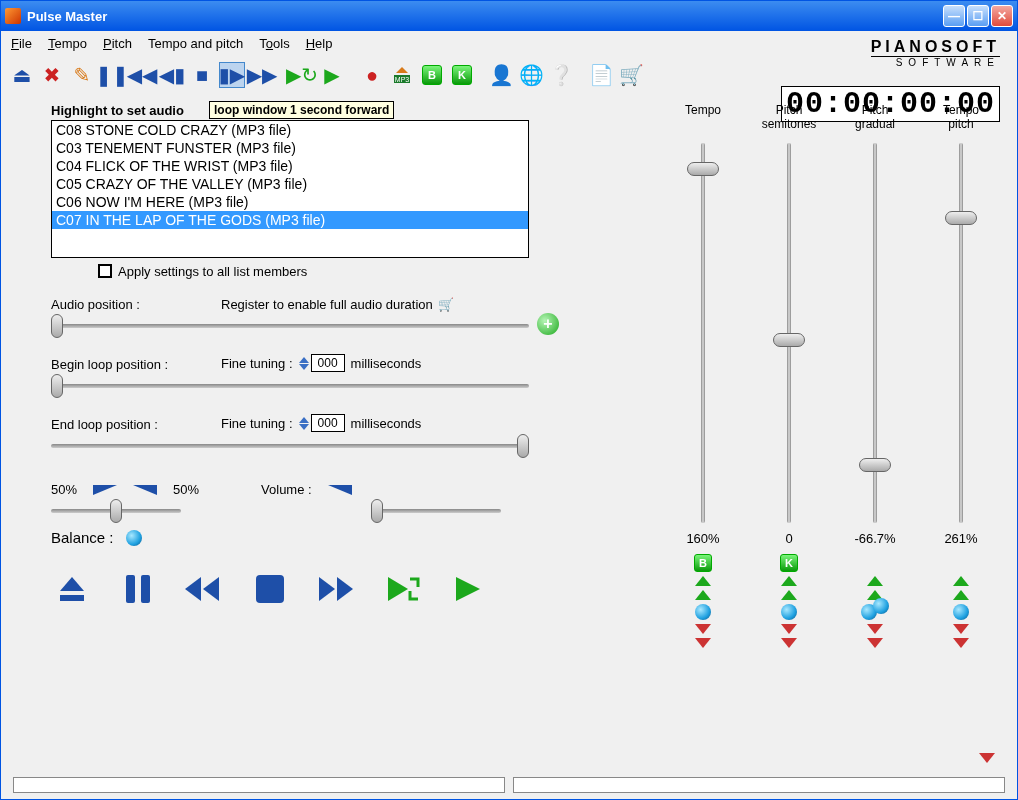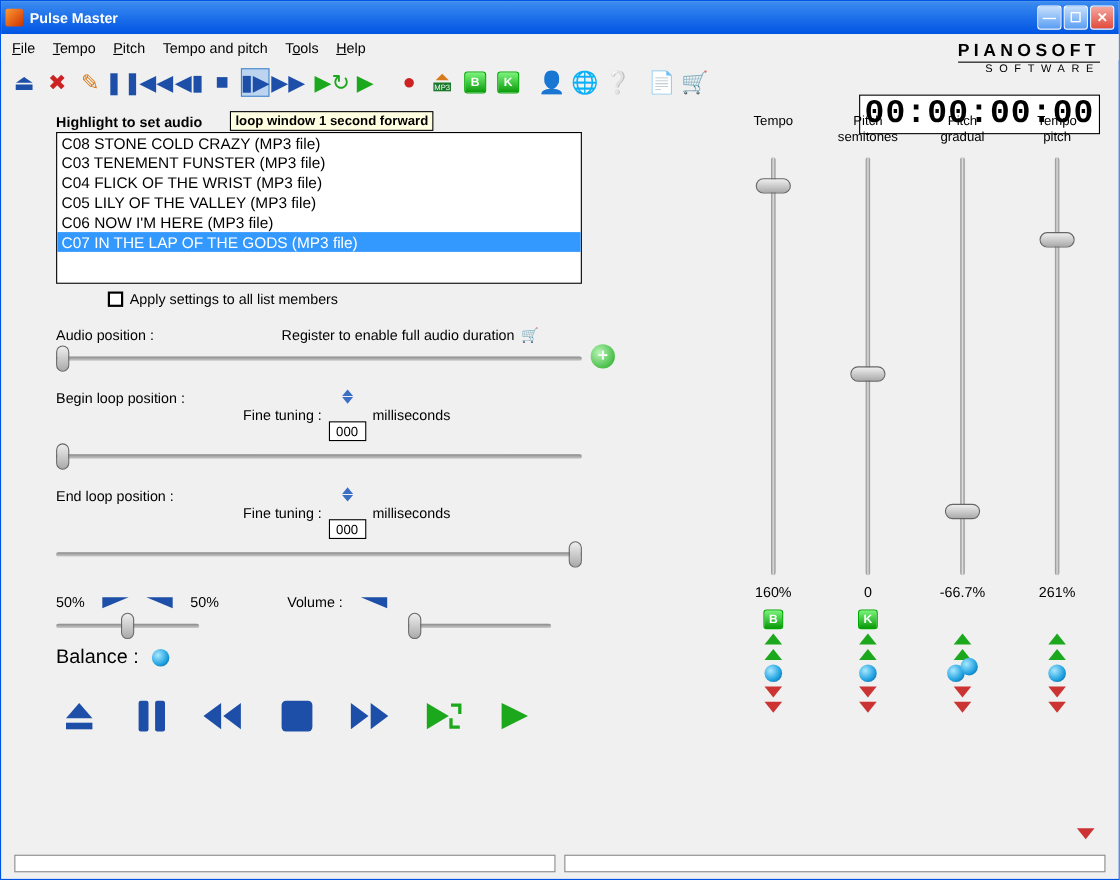--- a/index.html
+++ b/index.html
@@ -29,33 +29,33 @@
 .content { flex: 1; display: flex; padding: 8px 16px 4px 50px; position: relative; }
 .left { width: 520px; }
 .right { flex: 1; padding-left: 100px; }
 
 .listbox-label { font-size: 13px; margin-bottom: 2px; position: relative; font-weight: bold; }
 .tooltip { position: absolute; left: 158px; top: -2px; background: #ffffe1; border: 1px solid #000; padding: 1px 4px; font-size: 12px; z-index: 10; }
 .listbox { width: 478px; height: 138px; border: 1px solid #000; background: #fff; font-size: 14px; overflow: hidden; }
 .listbox .item { padding: 1px 4px; cursor: pointer; white-space: nowrap; }
 .listbox .item.selected { background: #3399ff; color: #fff; }
 
-.checkbox-row { margin-top: 6px; font-size: 13px; display: flex; align-items: flex-end; gap: 6px; padding-left: 47px; }
+.checkbox-row { margin-top: 6px; font-size: 13px; display: flex; align-items: flex-start; gap: 6px; padding-left: 47px; }
 .checkbox { width: 14px; height: 14px; border: 2px solid #000; background: #fff; }
 
-.ctrl-row { margin-top: 18px; font-size: 13px; display: flex; align-items: flex-start; }
+.ctrl-row { margin-top: 18px; font-size: 13px; display: flex; align-items: flex-end; }
 .ctrl-row .label { width: 170px; }
-.ctrl-row .note { color: #000; display: flex; align-items: center; gap: 6px; margin-left: 35px; }
+.ctrl-row .note { color: #000; display: flex; align-items: center; gap: 6px; }
 
 .hslider { position: relative; height: 20px; width: 478px; margin-top: 4px; }
 .track { position: absolute; left: 0; right: 0; top: 8px; height: 4px; background: linear-gradient(to bottom,#888,#ccc); border-radius: 2px; }
 .thumb { position: absolute; top: -2px; width: 12px; height: 24px; background: linear-gradient(to bottom,#eee,#aaa); border: 1px solid #666; border-radius: 6px; cursor: pointer; }
 
 .fine-tune { display: flex; align-items: center; gap: 6px; }
-.spinbox { display: flex; align-items: center; gap: 16px; flex-direction: column; }
+.spinbox { display: flex; align-items: center; gap: 2px; }
 .spin-arrow { display:flex; flex-direction:column; gap:1px; }
 .arrow-up,.arrow-down{ width:0;height:0;border-left:5px solid transparent;border-right:5px solid transparent;cursor:pointer;}
 .arrow-up{border-bottom:6px solid #3a6fc4;}
 .arrow-down{border-top:6px solid #3a6fc4;}
 .numbox { width: 34px; height: 18px; border: 1px solid #000; background:#fff; text-align: center; font-size: 12px; line-height:17px; }
 
 .balance-row { margin-top: 26px; display: flex; align-items: center; gap: 16px; font-size: 13px; }
 .balance-slider { width: 130px; position: relative; height:20px; }
 .vol-slider { width: 130px; position: relative; height:20px; }
 .wedge-left,.wedge-right { width:0;height:0;}
@@ -160,21 +160,21 @@
   <div class="content">
     <div class="left">
       <div class="listbox-label">
         <span>Highlight to set audio</span>
         <div class="tooltip">loop window 1 second forward</div>
       </div>
       <div class="listbox" id="listbox">
           <div class="item">C08 STONE COLD CRAZY (MP3 file)</div>
           <div class="item">C03 TENEMENT FUNSTER (MP3 file)</div>
           <div class="item">C04 FLICK OF THE  WRIST (MP3 file)</div>
-          <div class="item">C05 LILY OF THE VALLEY (MP3 file)</div>
+          <div class="item">C05 CRAZY OF THE VALLEY (MP3 file)</div>
           <div class="item">C06 NOW I'M HERE (MP3 file)</div>
           <div class="item selected">C07 IN THE LAP OF THE GODS (MP3 file)</div>
         </div>
 
       <div class="checkbox-row">
         <div class="checkbox"></div>
         <span>Apply settings to all list members</span>
       </div>
 
       <div class="ctrl-row">
@@ -243,21 +243,21 @@
         <div class="balance-slider">
             <div class="track"></div>
             <div class="thumb" style="left:59px;"></div>
           </div>
         <div style="width:110px;"></div>
         <div class="vol-slider">
             <div class="track"></div>
             <div class="thumb" style="left:0;"></div>
           </div>
       </div>
-      <div style="margin-top:8px;font-size:18px;display:flex;align-items:center;gap:12px;">
+      <div style="margin-top:8px;font-size:15px;display:flex;align-items:center;gap:12px;">
         <span>Balance :</span>
         <span class="sphere"></span>
       </div>
 
       <div class="transport">
         <div class="big-btn i-blue">
             <svg width="36" height="32">
               <polygon points="18,4 30,18 6,18" fill="#1e4fa8"></polygon>
               <rect x="6" y="22" width="24" height="6" fill="#1e4fa8"></rect>
             </svg>

